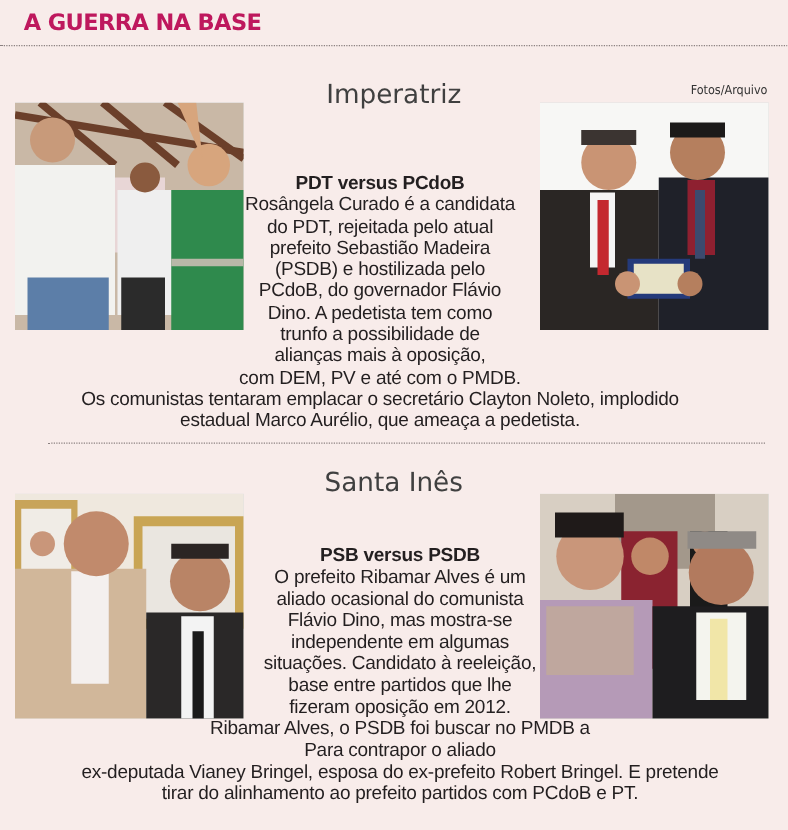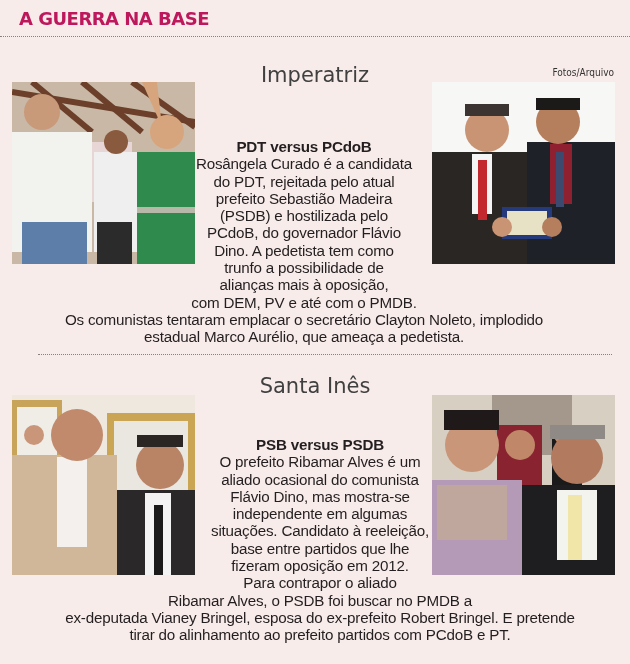--- a/index.html
+++ b/index.html
@@ -155,17 +155,17 @@
 
 <div class="text-block" style="left:60px; width:520px; top:436px;">
   <span class="head">PSB versus PSDB</span>
   <span class="line">O prefeito Ribamar Alves é um</span>
   <span class="line">aliado ocasional do comunista</span>
   <span class="line">Flávio Dino, mas mostra-se</span>
   <span class="line">independente em algumas</span>
   <span class="line">situações. Candidato à reeleição,</span>
   <span class="line">base entre partidos que lhe</span>
   <span class="line">fizeram oposição em 2012.</span>
+  <span class="line">Ribamar Alves, o PSDB foi buscar no PMDB a</span>
   <span class="line">Para contrapor o aliado</span>
-  <span class="line">Ribamar Alves, o PSDB foi buscar no PMDB a</span>
   <span class="line">ex-deputada Vianey Bringel, esposa do ex-prefeito Robert Bringel. E pretende</span>
   <span class="line">tirar do alinhamento ao prefeito partidos com PCdoB e PT.</span>
 </div>
 
 </body></html>

